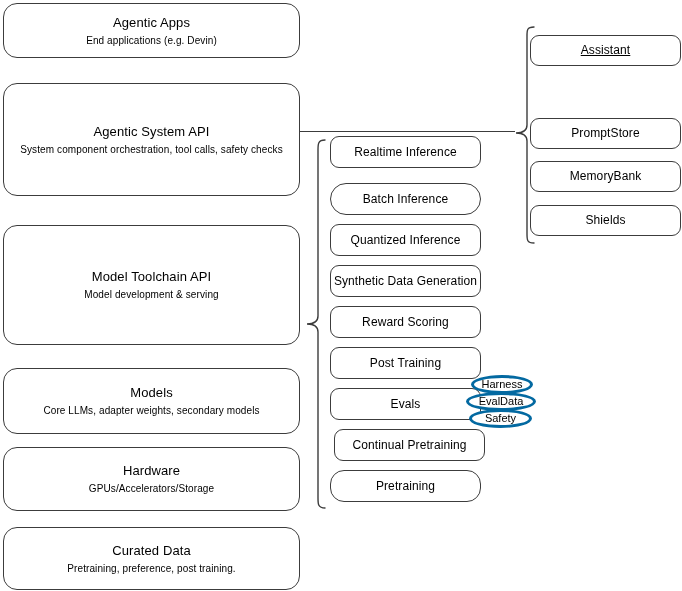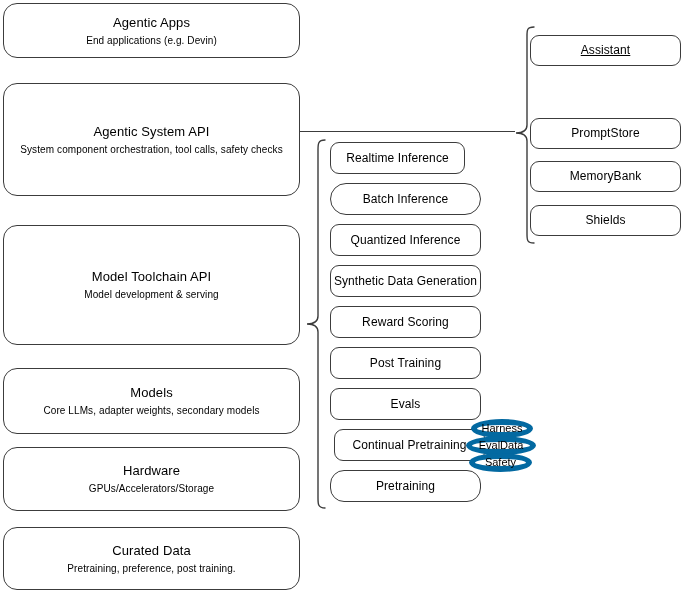--- a/index.html
+++ b/index.html
@@ -53,30 +53,29 @@
     border-radius: 9px;
     font-size: 12px;
     line-height: 15px;
     letter-spacing: .1px;
   }
 
   
   .pill {
     position: absolute;
     box-sizing: border-box;
-    border: 6px solid #0369a1;
+    border: 3px solid #0369a1;
     border-radius: 50%/50%;
     background: #ffffff;
     display: flex;
     align-items: center;
     justify-content: center;
     font-size: 11px;
     line-height: 13px;
     color: #000000;
-    margin-top: 44px;
   }
 
   
   .connector {
     position: absolute;
     background: #3c3c3c;
     height: 1px;
   }
 
   
@@ -119,21 +118,21 @@
     <div class="box-title">Curated Data</div>
     <div class="box-sub">Pretraining, preference, post training.</div>
   </div>
 
   <div class="connector" style="left:300px; top:131px; width:215px;"></div>
 
   <svg class="brace" style="left:303px; top:138px;" width="26" height="380" viewBox="0 0 26 380">
     <path d="M22 2 C15 2 15 6 15 12 L15 178 C15 184 11 186 4 186 C11 186 15 188 15 194 L15 360 C15 366 15 370 22 370" fill="none" stroke="#3c3c3c" stroke-width="1.4" stroke-linecap="round"></path>
   </svg>
 
-  <div class="box chip" style="left:330px; top:142px; width:135px; height:32px;">
+  <div class="box chip" style="left:330px; top:136px; width:151px; height:32px;">
     <span>Realtime Inference</span>
   </div>
   <div class="box chip" style="left:330px; top:183px; width:151px; height:32px;border-radius:16px;">
     <span>Batch Inference</span>
   </div>
   <div class="box chip" style="left:330px; top:224px; width:151px; height:32px;">
     <span>Quantized Inference</span>
   </div>
   <div class="box chip" style="left:330px; top:265px; width:151px; height:32px;">
     <span>Synthetic Data Generation</span>

